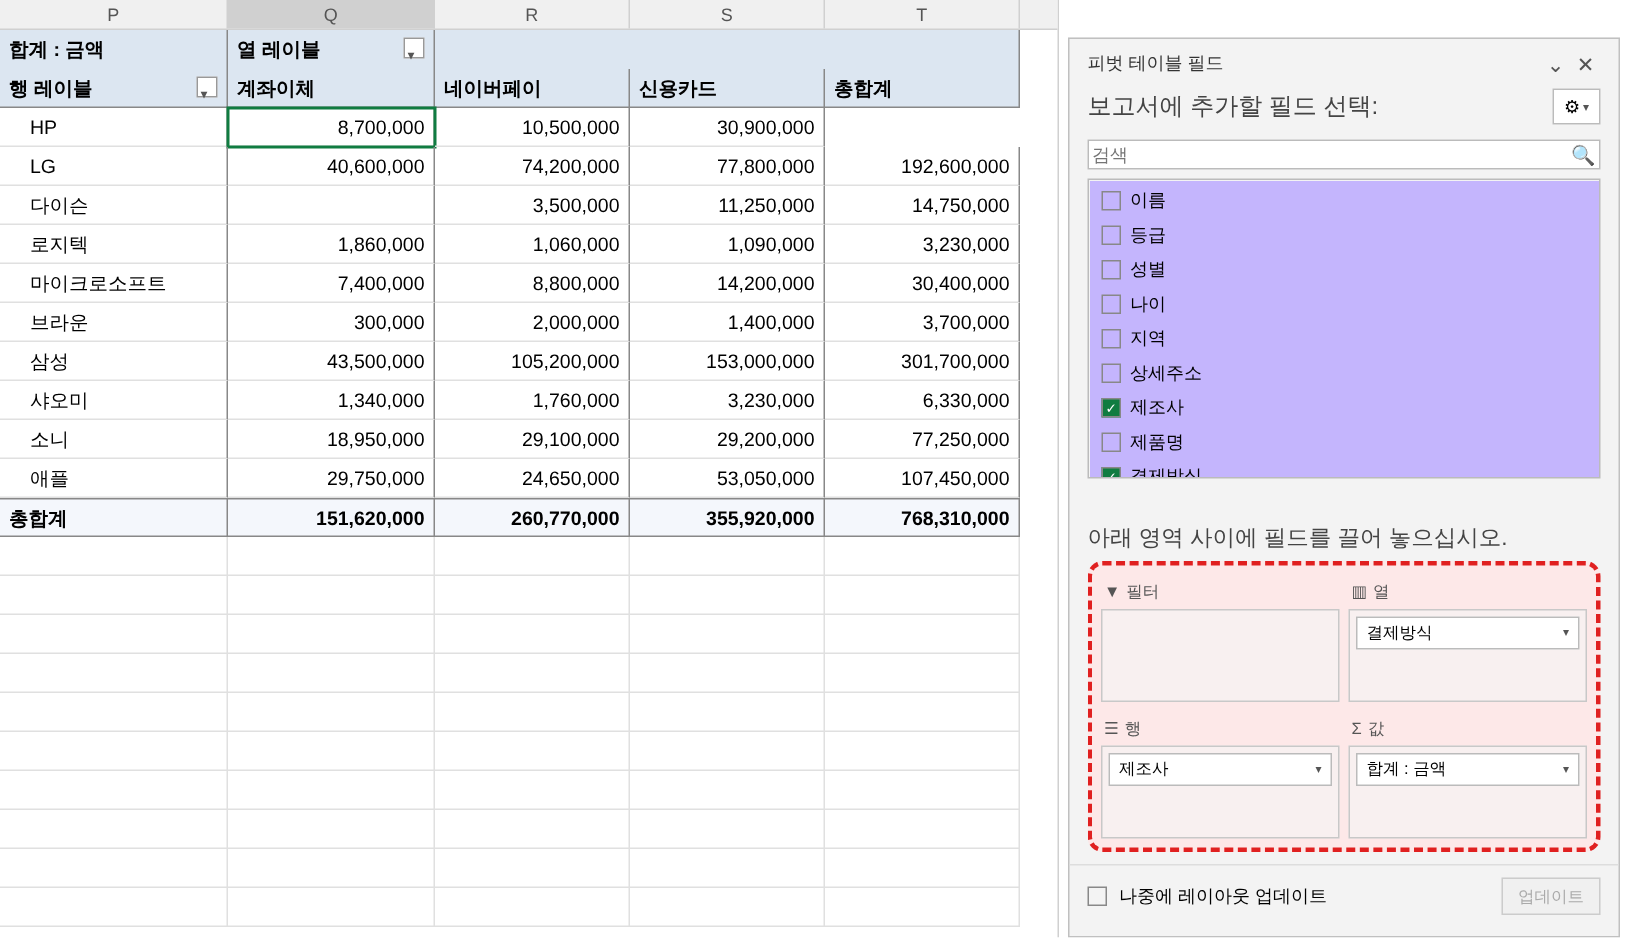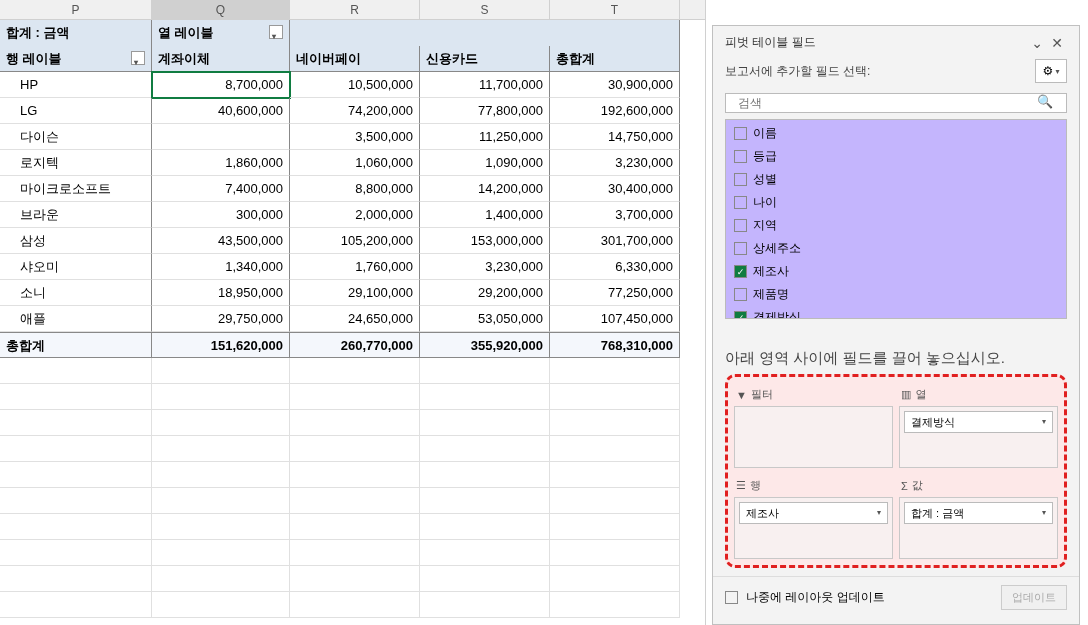--- a/index.html
+++ b/index.html
@@ -113,40 +113,41 @@
       text-align: center;
       color: #555;
       cursor: pointer;
       font-size: 14px;
     }
     .pane-sub {
       display: flex;
       align-items: center;
       padding: 4px 12px 8px;
     }
-    .pane-sub-text { flex: 1; font-size: 12px; color: #444;}
+    .pane-sub-text { flex: 1; font-size: 16px; color: #444;}
     .gear-btn {
       width: 32px;
       height: 24px;
       border: 1px solid #bbb;
       background: #fff;
       display: flex;
       align-items: center;
       justify-content: center;
       gap: 2px;
       font-size: 12px;
     }
     .gear-btn::after { content: '▾'; font-size: 8px; color: #555;}
     .search-box {
       margin: 2px 12px 6px;
       height: 20px;
       border: 1px solid #bbb;
       background: #fff;
       display: flex;
-      padding: 0 12px;
+      align-items: center;
+      padding: 0 2px;
     }
     .search-box input {
       border: none;
       flex: 1;
       outline: none;
       font-size: 12px;
       color: #999;
     }
     .search-icon { color: #777; font-size: 13px;}
     .field-list {
@@ -275,21 +276,20 @@
       <div class="cell col-Q pivot-header">계좌이체</div>
       <div class="cell col-R pivot-header">네이버페이</div>
       <div class="cell col-S pivot-header">신용카드</div>
       <div class="cell col-T pivot-header last-col">총합계</div>
     </div>
 
     <div class="row">
       <div class="cell col-P pivot-data">HP</div>
       <div class="cell col-Q num pivot-data selected-cell">8,700,000</div>
       <div class="cell col-R num pivot-data">10,500,000</div>
-      <div class="cell col-S num pivot-data">11,700,000</div>
       <div class="cell col-T num pivot-data last-col">30,900,000</div>
     </div>
     <div class="row">
       <div class="cell col-P pivot-data">LG</div>
       <div class="cell col-Q num pivot-data">40,600,000</div>
       <div class="cell col-R num pivot-data">74,200,000</div>
       <div class="cell col-S num pivot-data">77,800,000</div>
       <div class="cell col-T num pivot-data last-col">192,600,000</div>
     </div>
     <div class="row">

